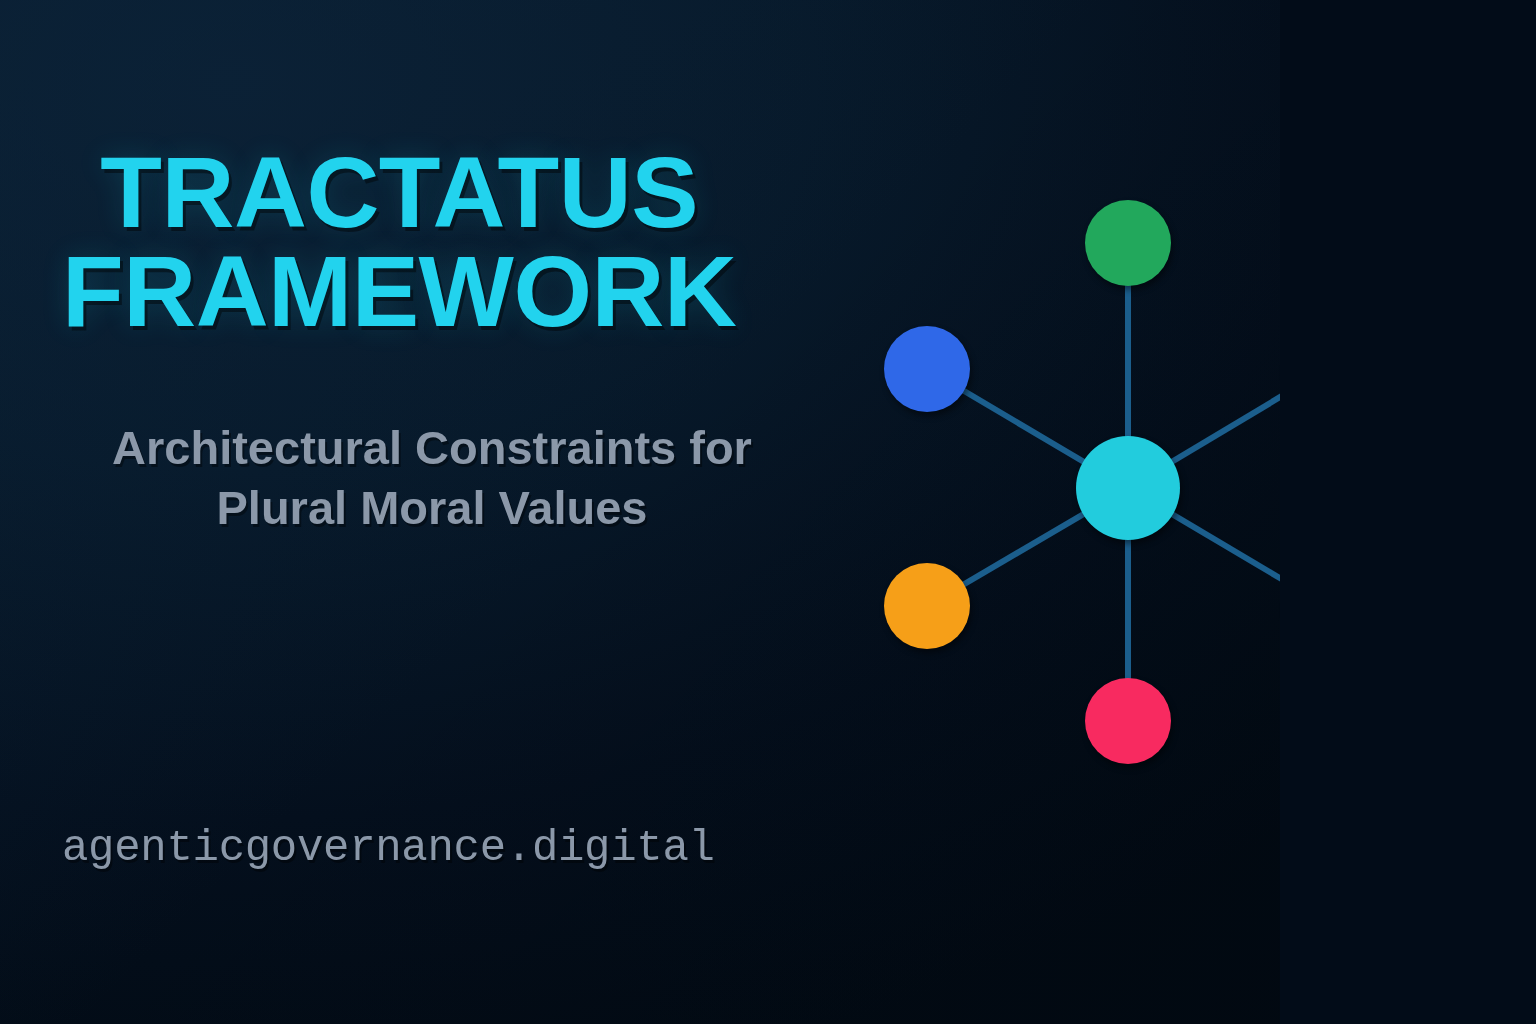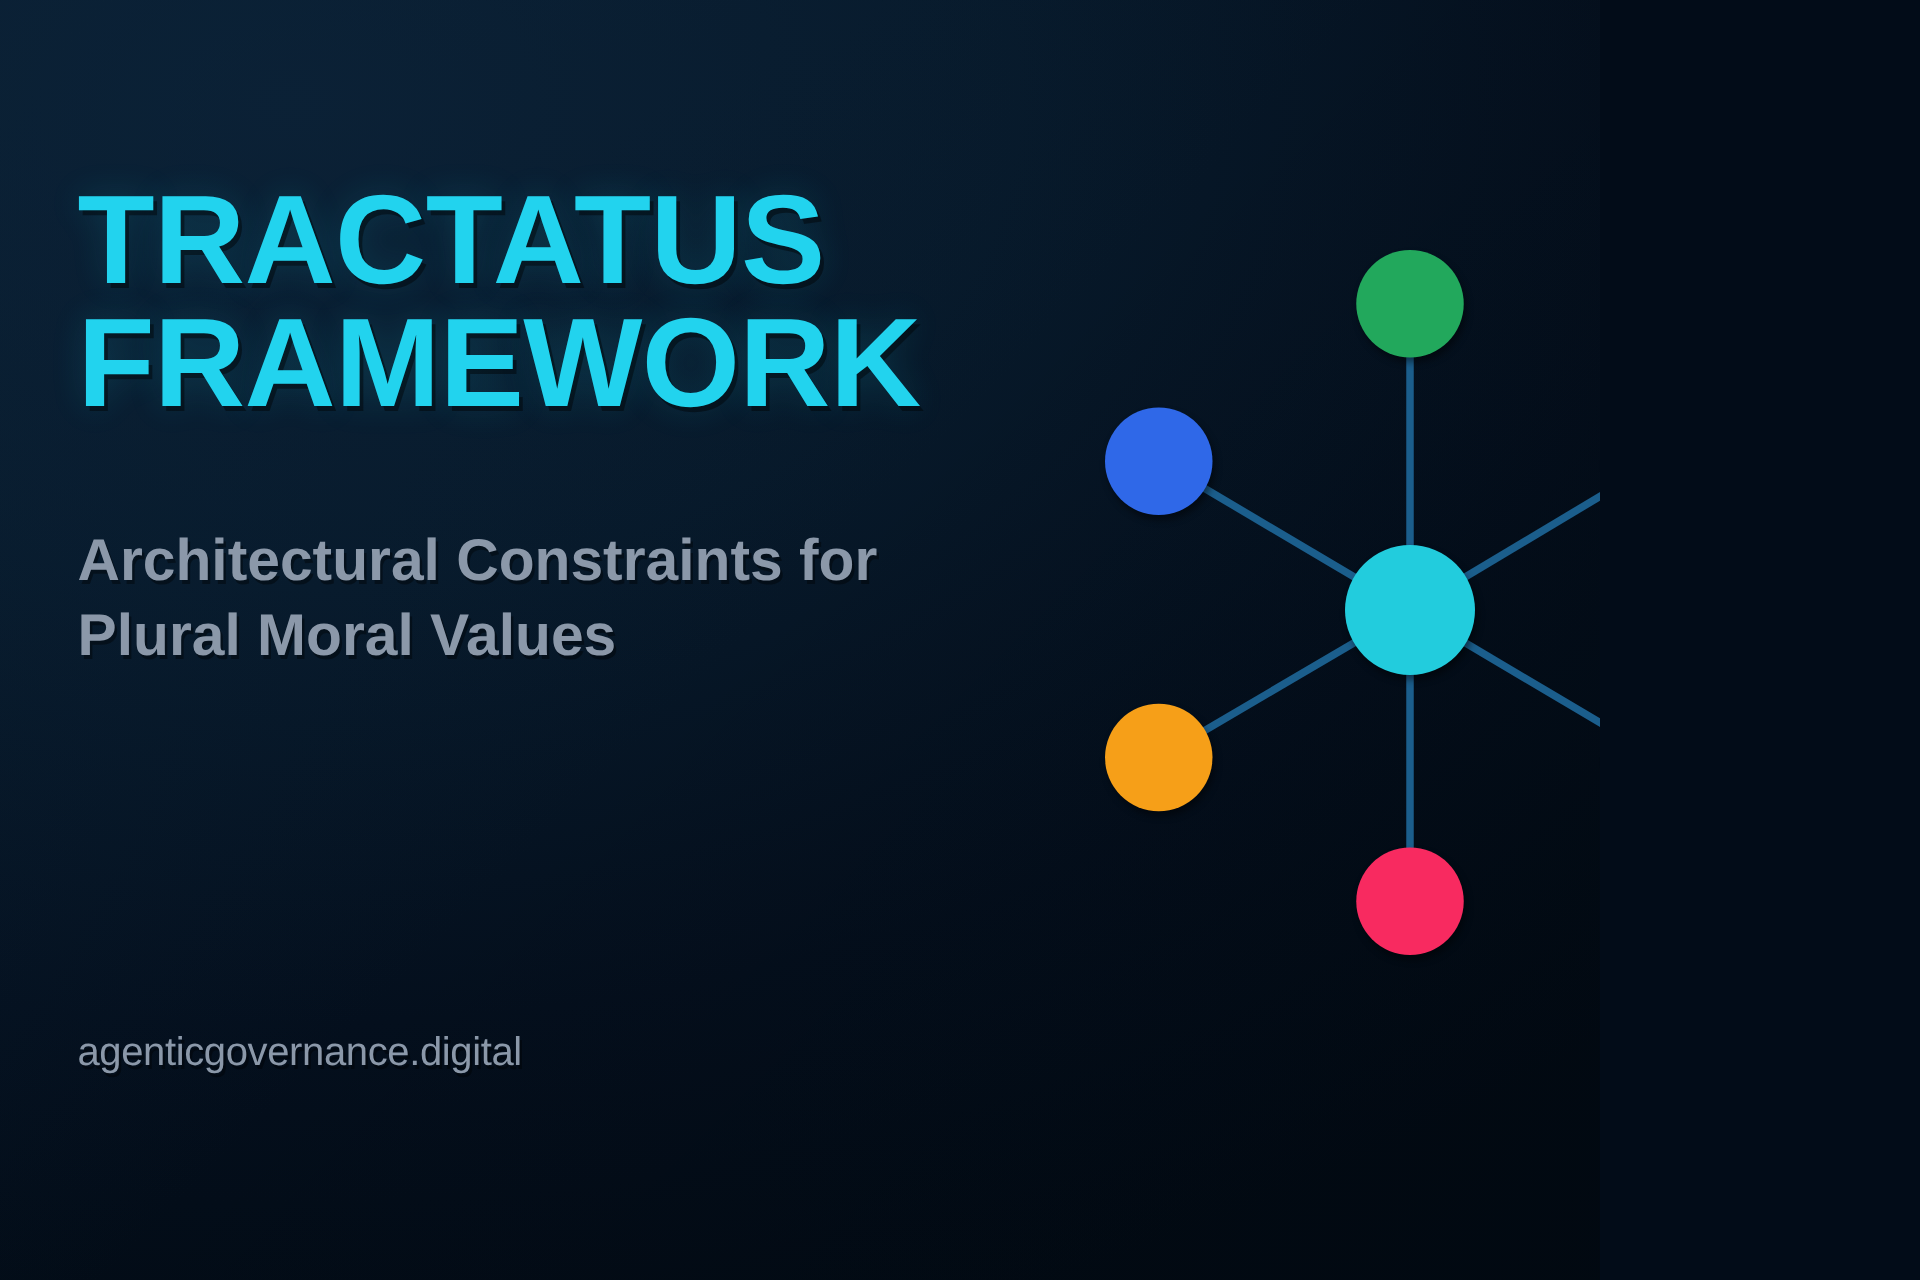--- a/index.html
+++ b/index.html
@@ -9,20 +9,21 @@
     background: #020c18;
   }
   #slide {
     position: relative;
     width: 1280px;
     height: 1024px;
     overflow: hidden;
     background:
       radial-gradient(120% 100% at 18% 8%, #0a1f33 0%, #07192a 38%, #040f1d 72%, #020b15 100%);
     font-family: "Liberation Sans", sans-serif;
+    text-align: center;
     -webkit-font-smoothing: antialiased;
   }
   #slide::after {
     content: "";
     position: absolute;
     inset: 0;
     background: linear-gradient(135deg, rgba(12,36,58,0.55) 0%, rgba(4,14,26,0.0) 48%, rgba(1,7,14,0.55) 100%);
     pointer-events: none;
   }
 
@@ -62,24 +63,25 @@
     font-weight: bold;
     white-space: pre-line;
     text-shadow: 2px 3px 0 rgba(0,0,0,0.38);
   }
 
   .footer-url {
     position: absolute;
     top: 822px;
     left: 0;
     color: #8b98a9;
-    font-size: 32px;
+    font-size: 44px;
     line-height: 1.2;
     letter-spacing: -0.3px;
     text-shadow: 2px 3px 0 rgba(0,0,0,0.38);
+    font-family: Liberation Mono, monospace;
   }
 
   
   .diagram {
     position: absolute;
     left: 832px;
     top: 150px;
     width: 600px;
     height: 660px;
     z-index: 2;

